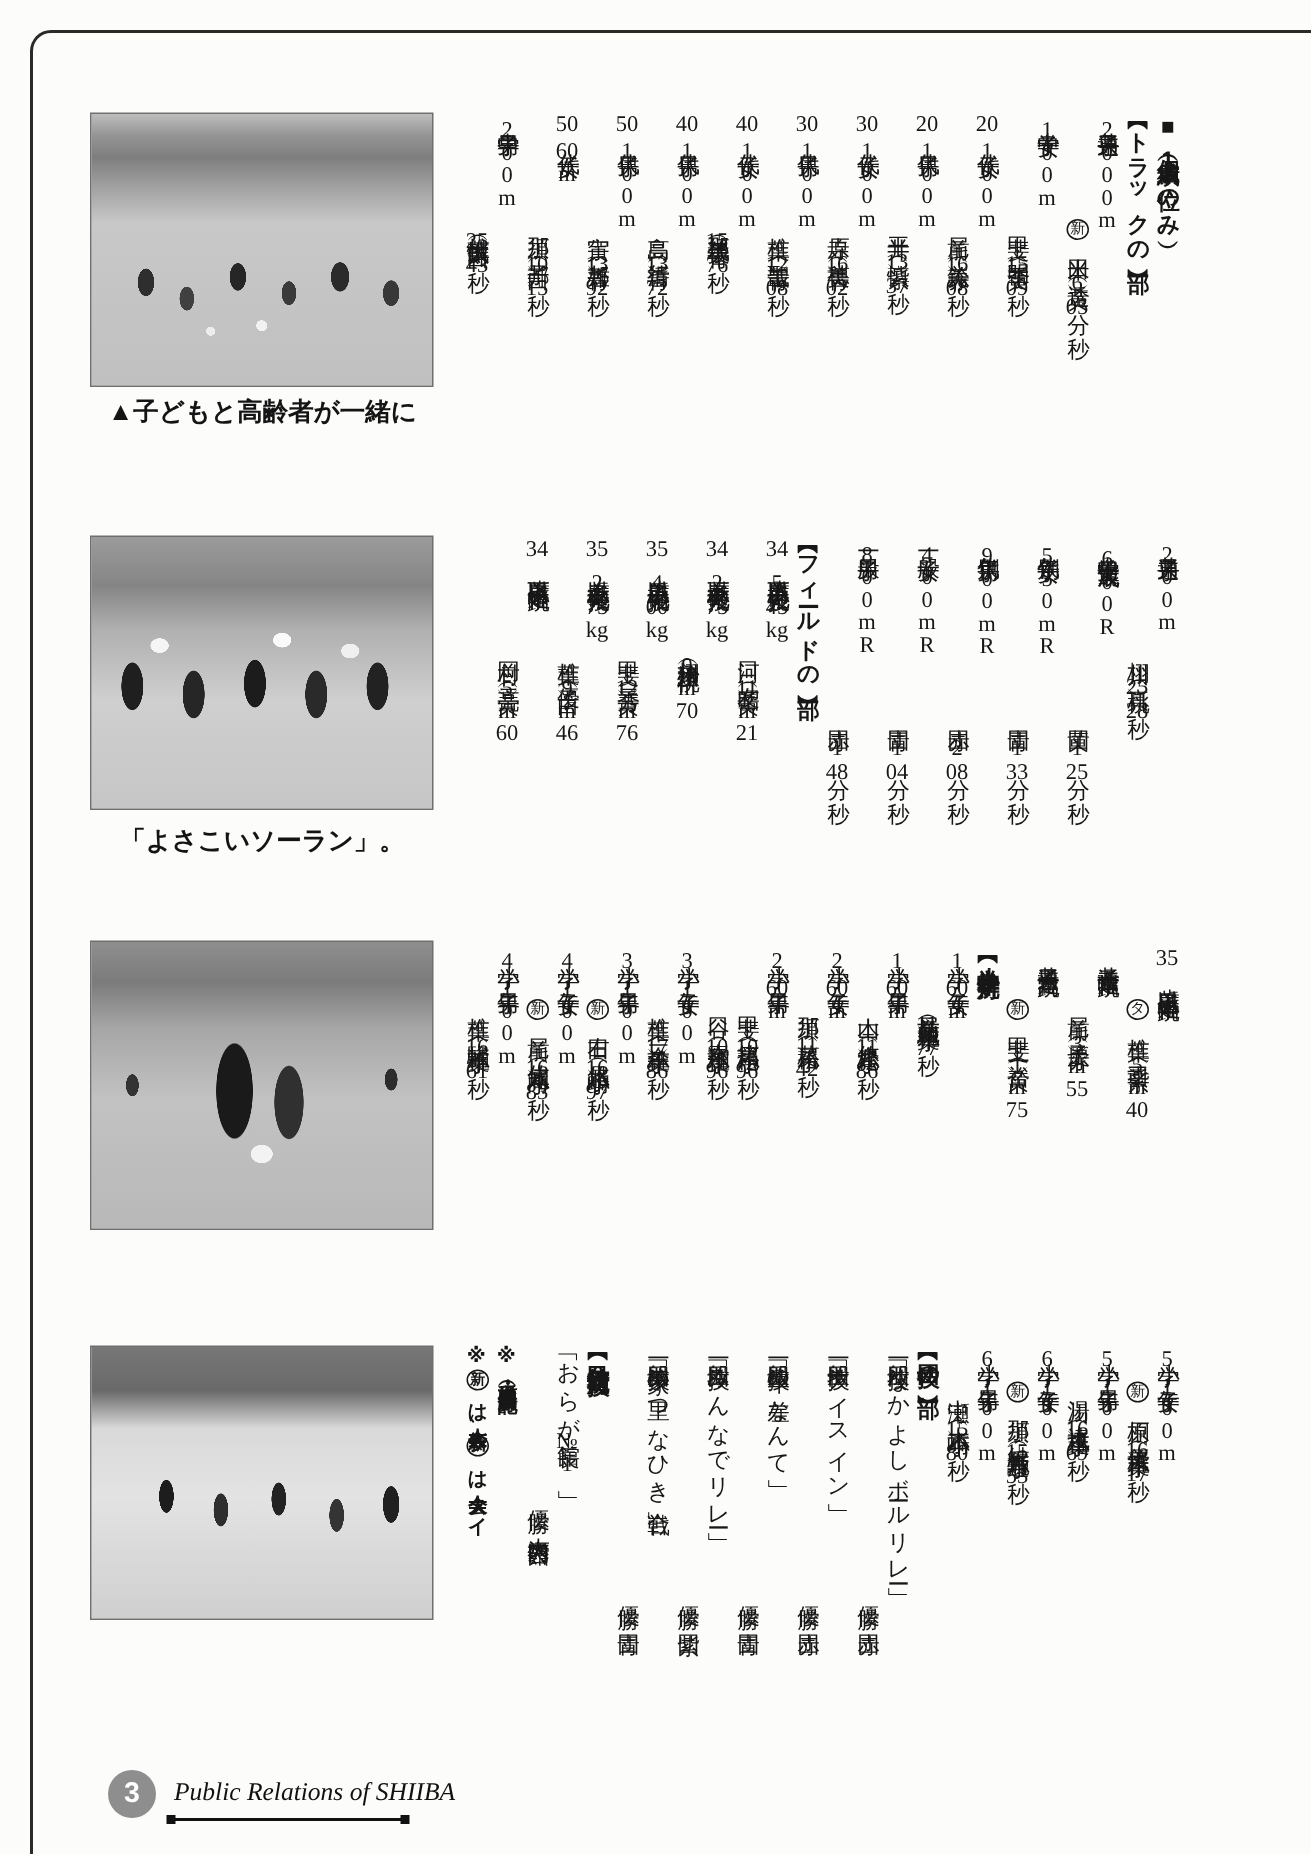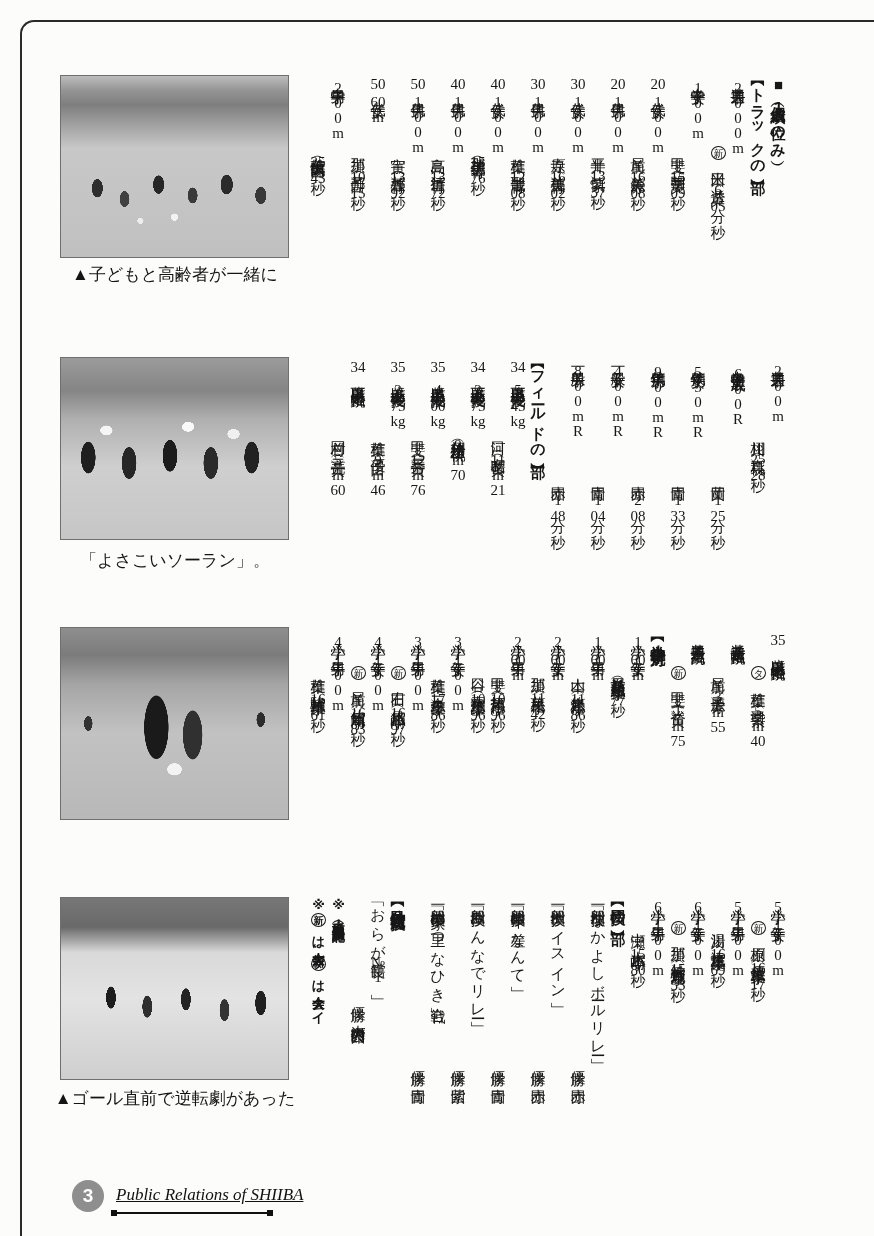--- a/index.html
+++ b/index.html
@@ -38,21 +38,21 @@
     linear-gradient(180deg,#8f8f8f 0%,#7b7b7b 14%,#a6a6a6 30%,#c2c2c2 55%,#b8b8b8 100%);}
   .p4{top:897px;height:183px;background:
     radial-gradient(8px 18px at 22% 55%, #1d1d1d 60%, transparent 62%),
     radial-gradient(8px 18px at 38% 60%, #2e2e2e 60%, transparent 62%),
     radial-gradient(8px 18px at 55% 56%, #232323 60%, transparent 62%),
     radial-gradient(8px 18px at 72% 62%, #343434 60%, transparent 62%),
     radial-gradient(9px 20px at 88% 58%, #202020 60%, transparent 62%),
     linear-gradient(180deg,#777777 0%,#696969 16%,#d9d9d9 30%,#e3e3e3 55%,#cfcfcf 100%);}
   
   .caption{position:absolute;left:44px;width:262px;text-align:center;
-           font-family:"Liberation Sans","DejaVu Sans",sans-serif;font-weight:normal;
+           font-family:"Liberation Sans","DejaVu Sans",sans-serif;font-weight:bold;
            font-size:17px;line-height:1.55;color:#141414;}
   .c1{top:262px}.c2{top:548px}.c3{top:826px}.c4{top:1086px}
   
   .band{position:absolute;left:308px;width:480px;writing-mode:vertical-rl;text-orientation:mixed;
         font-size:15px;line-height:20px;letter-spacing:1px;color:#171717;}
   .b1{top:76px;height:256px}
   .b2{top:359px;height:252px}
   .b3{top:632px;height:260px}
   .b4{top:897px;height:264px}
   .col{height:100%;box-sizing:border-box;}
@@ -65,21 +65,21 @@
   .prize{padding-top:162px}
   .prize2{padding-top:98px}
   .tcy{text-combine-upright:all;}
   .circ{text-combine-upright:all;font-size:10px;border:1px solid currentColor;border-radius:50%;
         padding:1px;line-height:1;}
   
   .page-num{position:absolute;left:72px;top:1180px;width:32px;height:32px;border-radius:50%;
             background:#8e8e8e;color:#ffffff;text-align:center;line-height:32px;
             font-family:"Liberation Sans","DejaVu Sans",sans-serif;font-weight:bold;font-size:19px;}
   .footer-title{position:absolute;left:116px;top:1185px;font-style:italic;font-size:17px;
-                font-family:"Liberation Serif","DejaVu Serif",serif;color:#111111;text-decoration:underline;}
+                font-family:"Liberation Serif","DejaVu Serif",serif;color:#111111;}
   .footer-rule{position:absolute;left:112px;top:1212px;width:160px;height:2px;background:#111111;}
   .footer-rule::before,.footer-rule::after{content:"";position:absolute;top:-2px;width:6px;height:6px;background:#111111;}
   .footer-rule::before{left:-1px}
   .footer-rule::after{right:-1px}
 </style>
 </head>
 <body>
 
 <div class="page">
   <div class="frame"></div>
@@ -91,21 +91,20 @@
 
   <figure class="photo p2"></figure>
   <div class="caption c2">
     <div>「よさこいソーラン」。</div>
   </div>
 
   <figure class="photo p3"></figure>
 
   <figure class="photo p4"></figure>
   <div class="caption c4">
-    <div>▲ゴール直前で逆転劇があった</div>
   </div>
 
   <div class="band b1">
       <div class="col header">■個人成績（<span class="tcy">1</span>位のみ）</div>
       <div class="col section">【トラックの部】</div>
       <div class="col event">共通男子<span class="tcy">2</span><span class="tcy">0</span><span class="tcy">0</span><span class="tcy">0</span><span class="tcy">m</span></div>
       <div class="col result"><span class="circ">新</span>米田　透（黄）<span class="tcy">6</span>分<span class="tcy">05</span>秒</div>
       <div class="col event">中学女子<span class="tcy">1</span><span class="tcy">0</span><span class="tcy">0</span><span class="tcy">m</span></div>
       <div class="col result">甲斐　明季（黄）<span class="tcy">15</span>秒<span class="tcy">09</span></div>
       <div class="col event"><span class="tcy">20</span>代女子<span class="tcy">1</span><span class="tcy">0</span><span class="tcy">0</span><span class="tcy">m</span></div>

